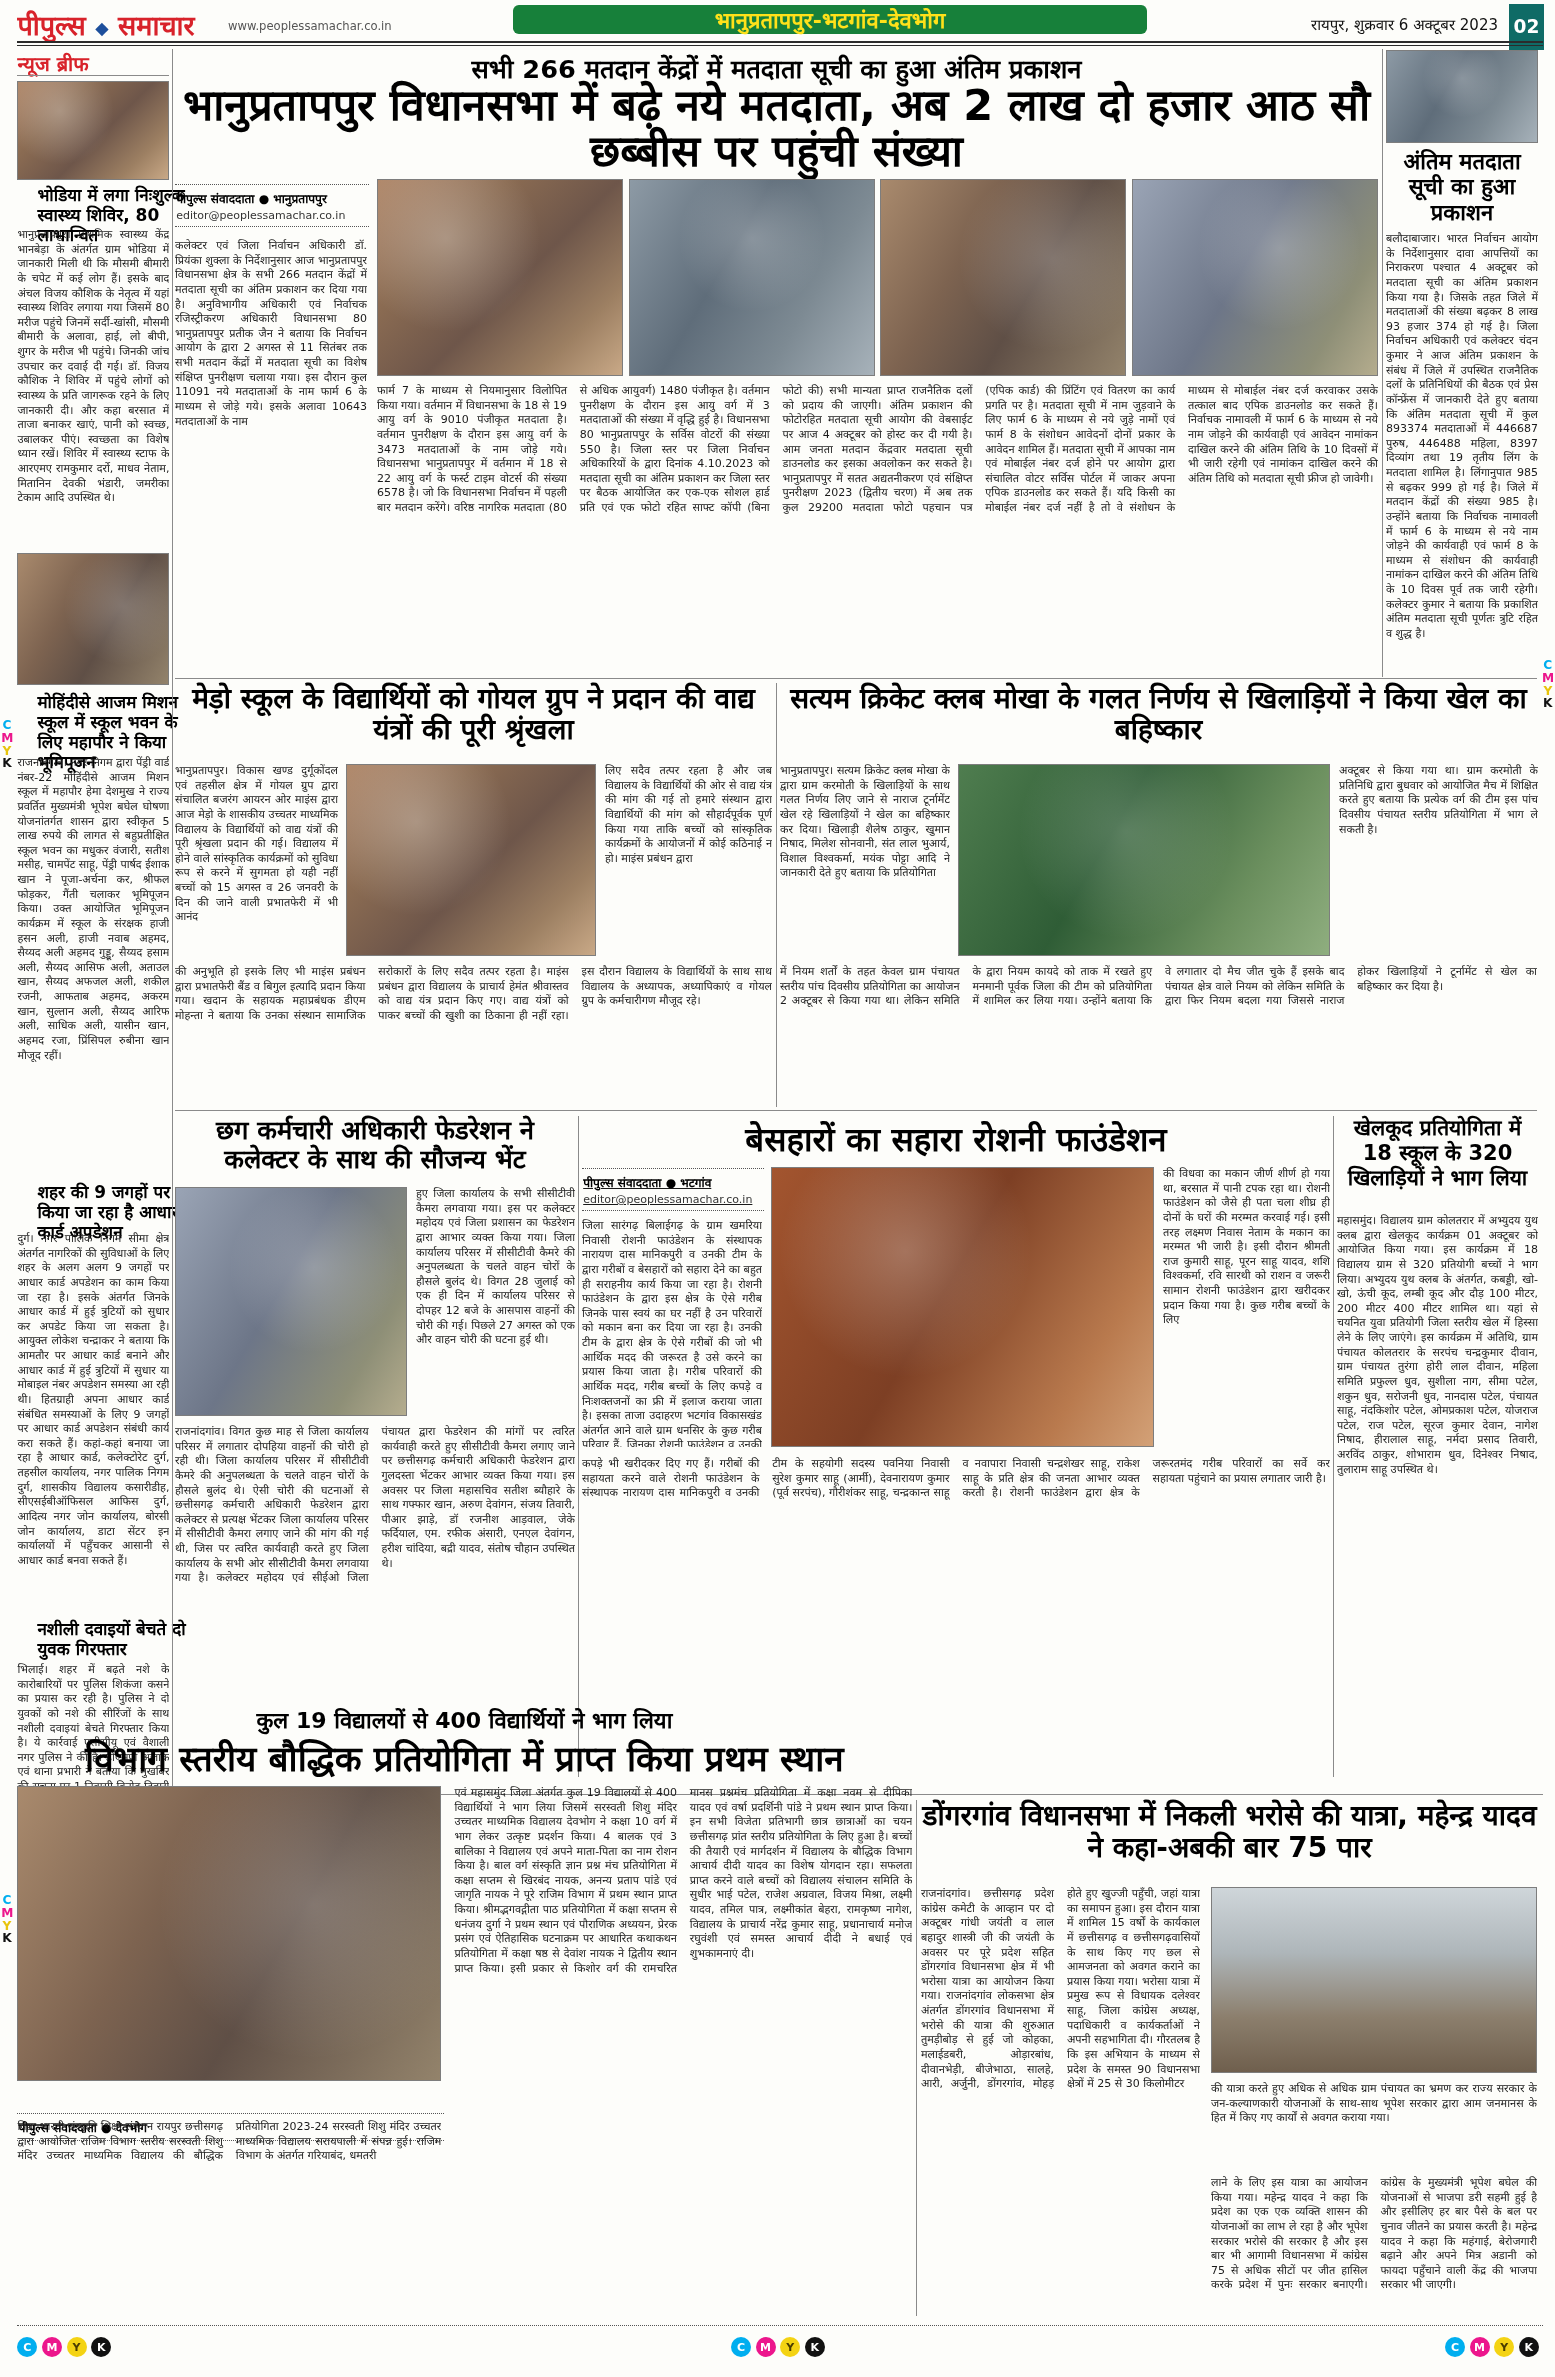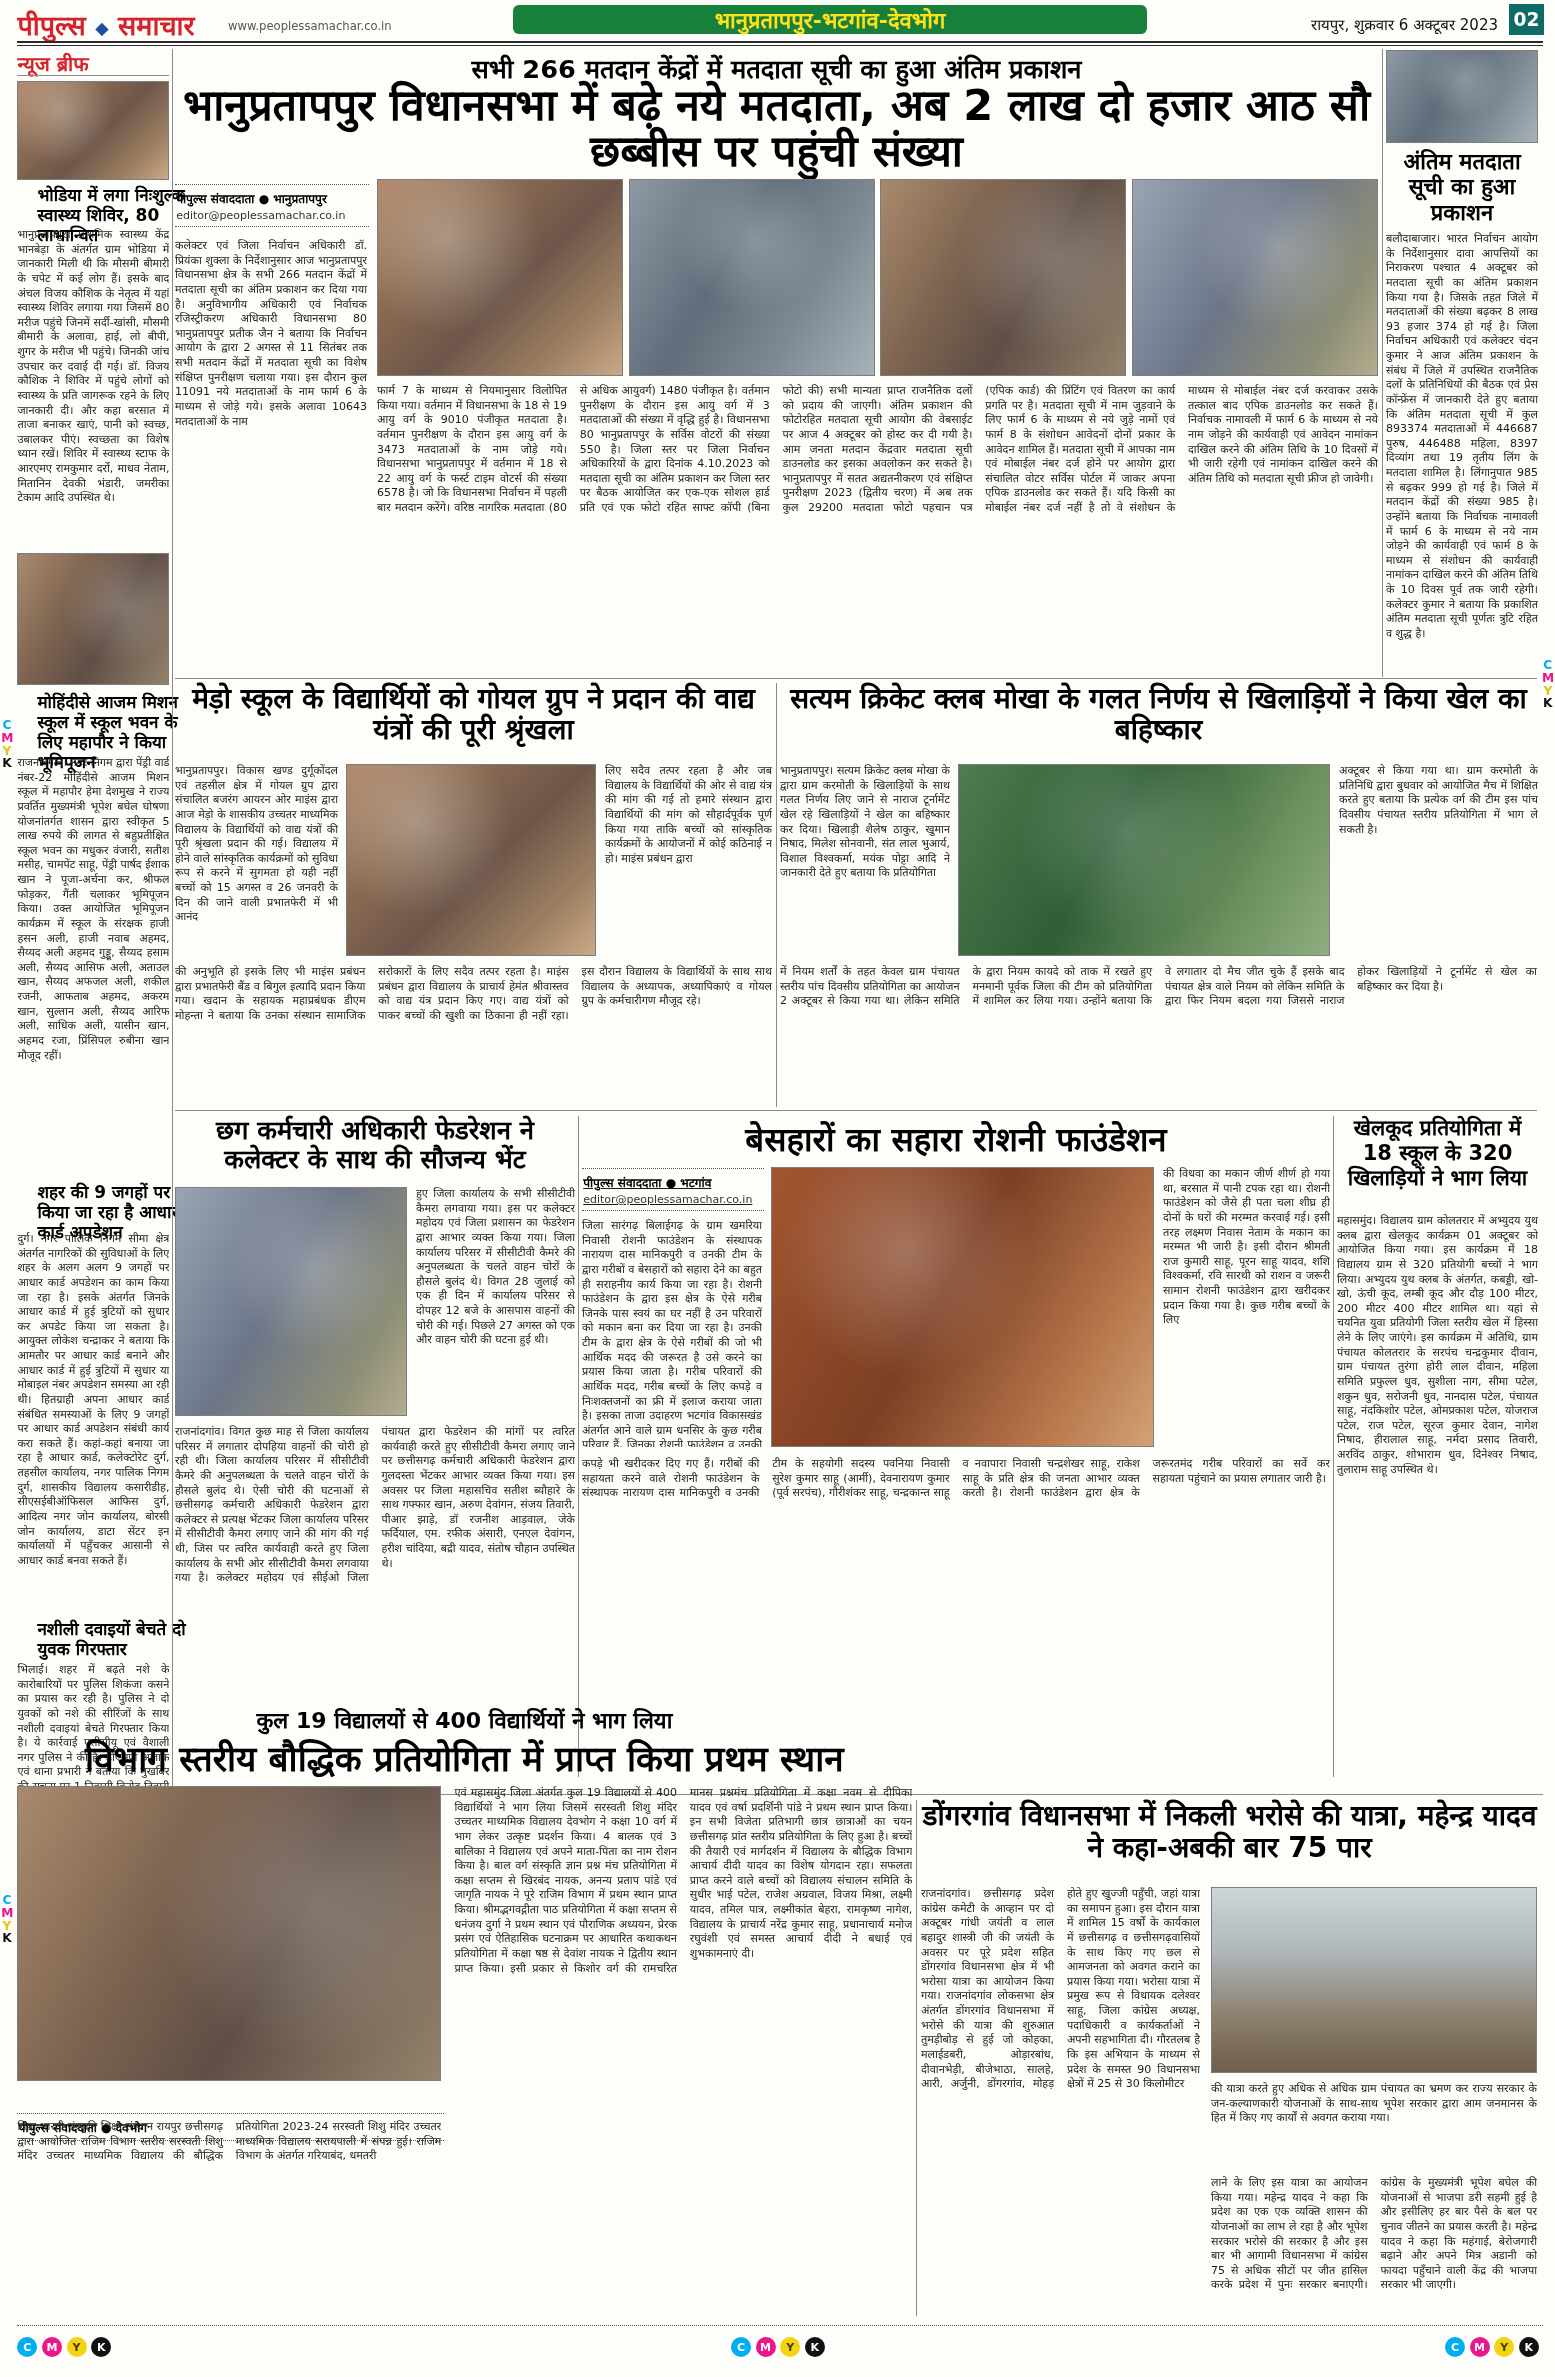--- a/index.html
+++ b/index.html
@@ -48,21 +48,21 @@
 <div id="page">
 
   <div class="abs" style="left:17.4px; top:5.8px; font-size:27px; font-weight:bold; color:#d8222a;">
     <span>पीपुल्स</span>
     <span style="color:#1d4f9c; font-size:17.4px; vertical-align:middle;">◆</span>
     <span>समाचार</span>
   </div>
   <div class="abs" style="left:228px; top:18.6px; font-size:11.6px; color:#555;">www.peoplessamachar.co.in</div>
   <div class="abs banner" style="left:513px; top:4.6px; width:634px; height:29px; font-size:22px;">भानुप्रतापपुर-भटगांव-देवभोग</div>
   <div class="abs" style="left:1231px; top:14px; width:267px; font-size:15px; text-align:right; color:#111;">रायपुर, शुक्रवार 6 अक्टूबर 2023</div>
-  <div class="abs" style="left:1509px; top:3.5px; width:35px; height:31px; background:#0f6b66; color:#fff; font-size:18.6px; font-weight:bold; display:flex; align-items:center; justify-content:center;">02</div>
+  <div class="abs" style="left:1509px; top:3.5px; width:35px; height:46px; background:#0f6b66; color:#fff; font-size:18.6px; font-weight:bold; display:flex; align-items:center; justify-content:center;">02</div>
   <div class="rule dark" style="left:17.4px; top:41px; width:1526px; height:1.7px;"></div>
   <div class="rule dark" style="left:17.4px; top:45px; width:1526px; height:0.6px;"></div>
 
   <div class="abs" style="left:17.4px; top:50px; width:152px; font-size:20px; font-weight:bold; color:#d8222a;">न्यूज ब्रीफ</div>
   <div class="rule" style="left:17.4px; top:75px; width:152px; height:1.2px;"></div>
 
   <div class="photo g-crowd" style="left:17.4px; top:81px; width:152px; height:99px;"></div>
   <div class="abs brief-head" style="left:17.4px; top:185px; width:152px;">भोडिया में लगा निःशुल्क स्वास्थ्य शिविर, 80 लाभान्वित</div>
   <div class="abs body-text" style="left:17.4px; top:228px; width:152px; height:321px;">भानुप्रतापपुर। प्राथमिक स्वास्थ्य केंद्र भानबेड़ा के अंतर्गत ग्राम भोडिया में जानकारी मिली थी कि मौसमी बीमारी के चपेट में कई लोग हैं। इसके बाद अंचल विजय कौशिक के नेतृत्व में यहां स्वास्थ्य शिविर लगाया गया जिसमें 80 मरीज पहुंचे जिनमें सर्दी-खांसी, मौसमी बीमारी के अलावा, हाई, लो बीपी, शुगर के मरीज भी पहुंचे। जिनकी जांच उपचार कर दवाई दी गई। डॉ. विजय कौशिक ने शिविर में पहुंचे लोगों को स्वास्थ्य के प्रति जागरूक रहने के लिए जानकारी दी। और कहा बरसात में ताजा बनाकर खाएं, पानी को स्वच्छ, उबालकर पीएं। स्वच्छता का विशेष ध्यान रखें। शिविर में स्वास्थ्य स्टाफ के आरएमए रामकुमार दर्रो, माधव नेताम, मितानिन देवकी भंडारी, जमरीका टेकाम आदि उपस्थित थे।</div>
 

